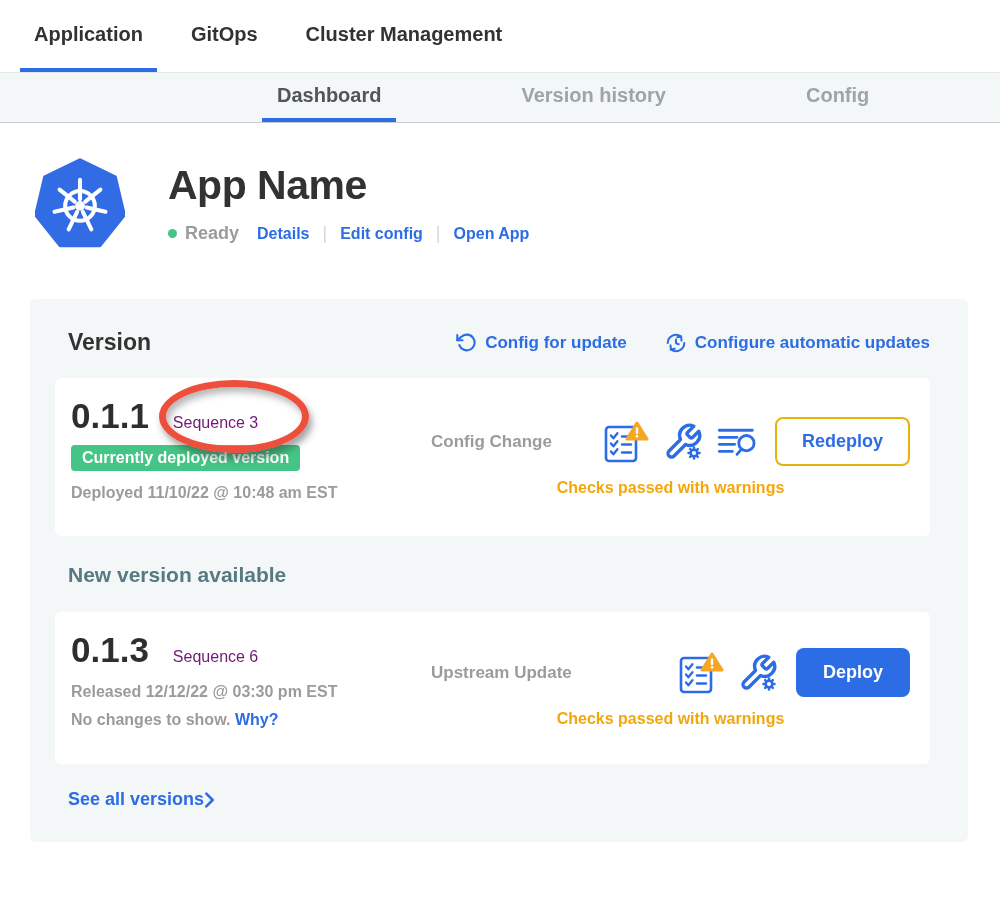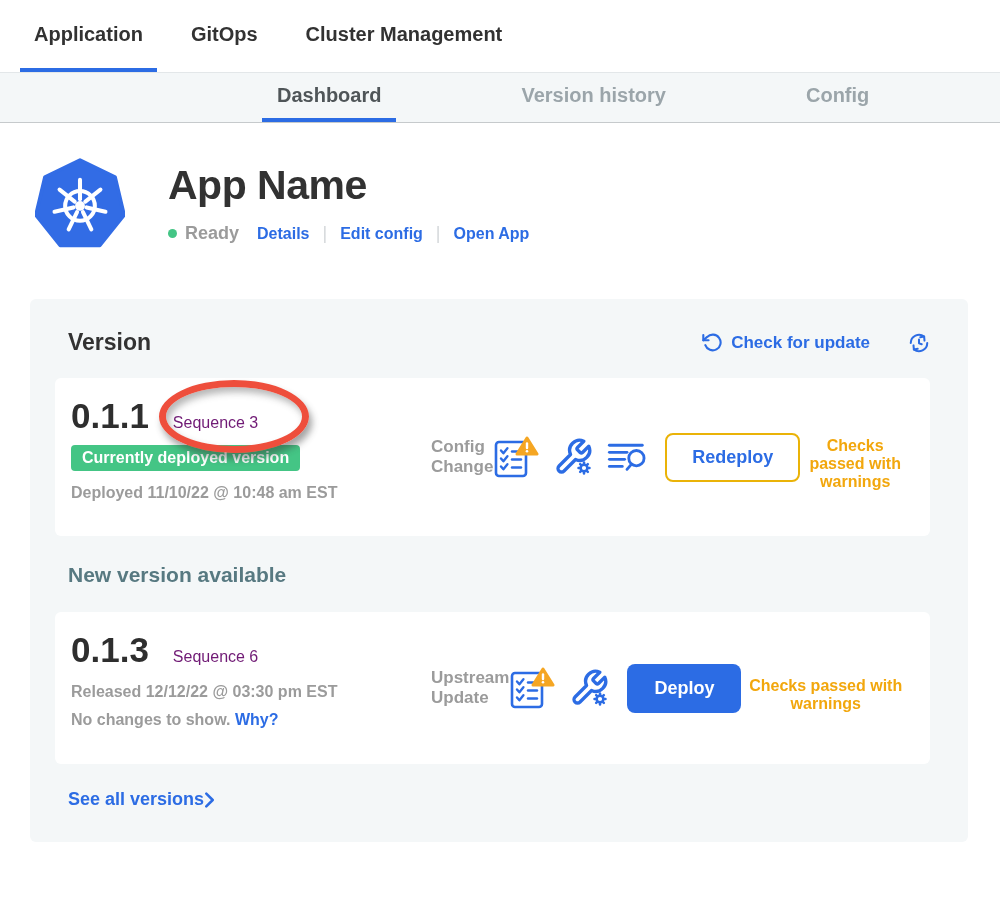--- a/index.html
+++ b/index.html
@@ -39,21 +39,21 @@
   .panel-header { display: flex; align-items: center; margin-bottom: 22px; }
   .panel-title { font-size: 23px; font-weight: 800; color: #323232; margin-left: 13px; }
   .panel-actions { margin-left: auto; display: flex; align-items: center; gap: 38px; }
   .panel-action { display: flex; align-items: center; gap: 8px; font-size: 17px;
     font-weight: 700; color: #2c6ce4; cursor: pointer; }
   .panel-action svg { display: block; }
 
   .version-card { position: relative; background: #fff; border-radius: 6px;
     padding: 18px 20px 18px 16px; display: flex; min-height: 158px; }
   .card-left { width: 360px; flex: 0 0 auto; }
-  .card-main { flex: 1 1 auto; display: flex; align-self: center; }
+  .card-main { flex: 1 1 auto; display: flex; flex-direction: column; align-self: center; }
   .card-main-row { display: flex; align-items: center; }
   .source-label { flex: 1 1 auto; font-size: 17px; font-weight: 700; color: #9b9b9b; }
   .icon-row { display: flex; align-items: center; gap: 14px; margin-right: 18px; }
   .icon-row svg { display: block; cursor: pointer; }
   .checks-text { text-align: center; font-size: 16px; font-weight: 700; color: #f2a70d; margin-top: 13px; }
 
   .version-row { display: flex; align-items: baseline; }
   .version-number { font-size: 35px; font-weight: 800; color: #2e2e2e; }
   .sequence-label { font-size: 16px; font-weight: 400; color: #701a75; margin-left: 24px; }
   .deployed-badge { display: inline-block; background: #44c585; color: #fff; font-size: 16px;
@@ -123,30 +123,31 @@
 <section class="version-panel">
 
   <div class="panel-header">
     <h2 class="panel-title">Version</h2>
     <div class="panel-actions">
       <div class="panel-action">
         <svg width="21" height="21" viewBox="0 0 24 24" fill="none" stroke="#2c6ce4" stroke-width="2.4" stroke-linecap="round" stroke-linejoin="round">
           <polyline points="1.5 3.5 1.5 9.5 7.5 9.5"></polyline>
           <path d="M3.8 15a9 9 0 1 0 2.1-9.4L1.5 9.5"></path>
         </svg>
-        <span>Check for update</span>
+        <span>Config for update</span>
       </div>
       <div class="panel-action">
         <svg width="22" height="22" viewBox="0 0 24 24" fill="none" stroke="#2c6ce4" stroke-width="2.2" stroke-linecap="round" stroke-linejoin="round">
           <path d="M21 12a9 9 0 0 1-14.6 7"></path>
           <polyline points="6 14.6 6.4 19 10.6 18.4"></polyline>
           <path d="M3 12a9 9 0 0 1 14.6-7"></path>
           <polyline points="18 9.4 17.6 5 13.4 5.6"></polyline>
           <polyline points="12 8.2 12 12.4 15 13.4"></polyline>
         </svg>
+        <span>Configure automatic updates</span>
       </div>
     </div>
   </div>
 
   <div class="version-card">
     <div class="annotation-ellipse"></div>
     <div class="card-left">
       <div class="version-row">
         <span class="version-number">0.1.1</span>
         <span class="sequence-label">Sequence 3</span>

